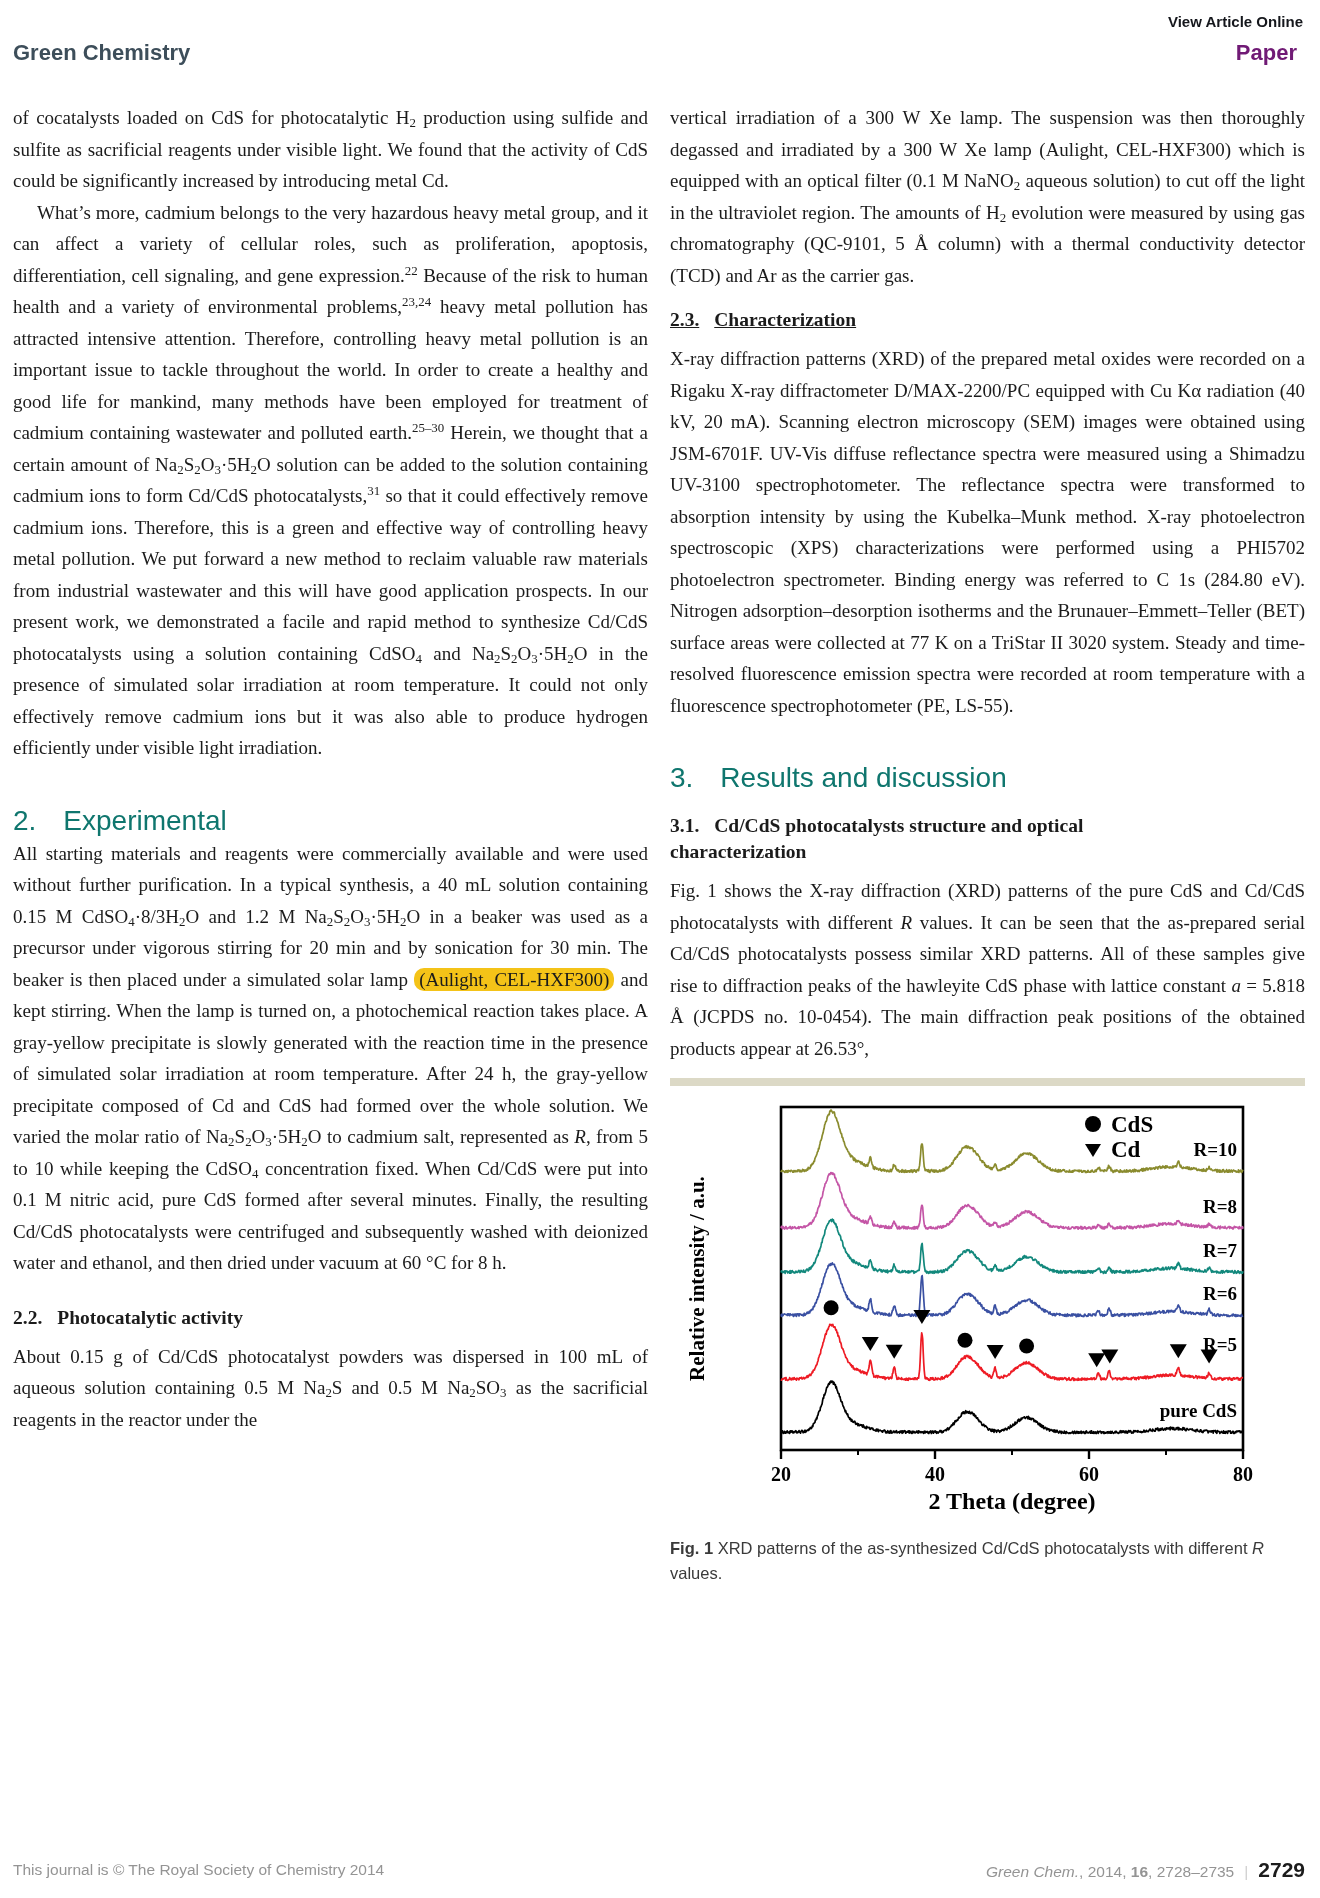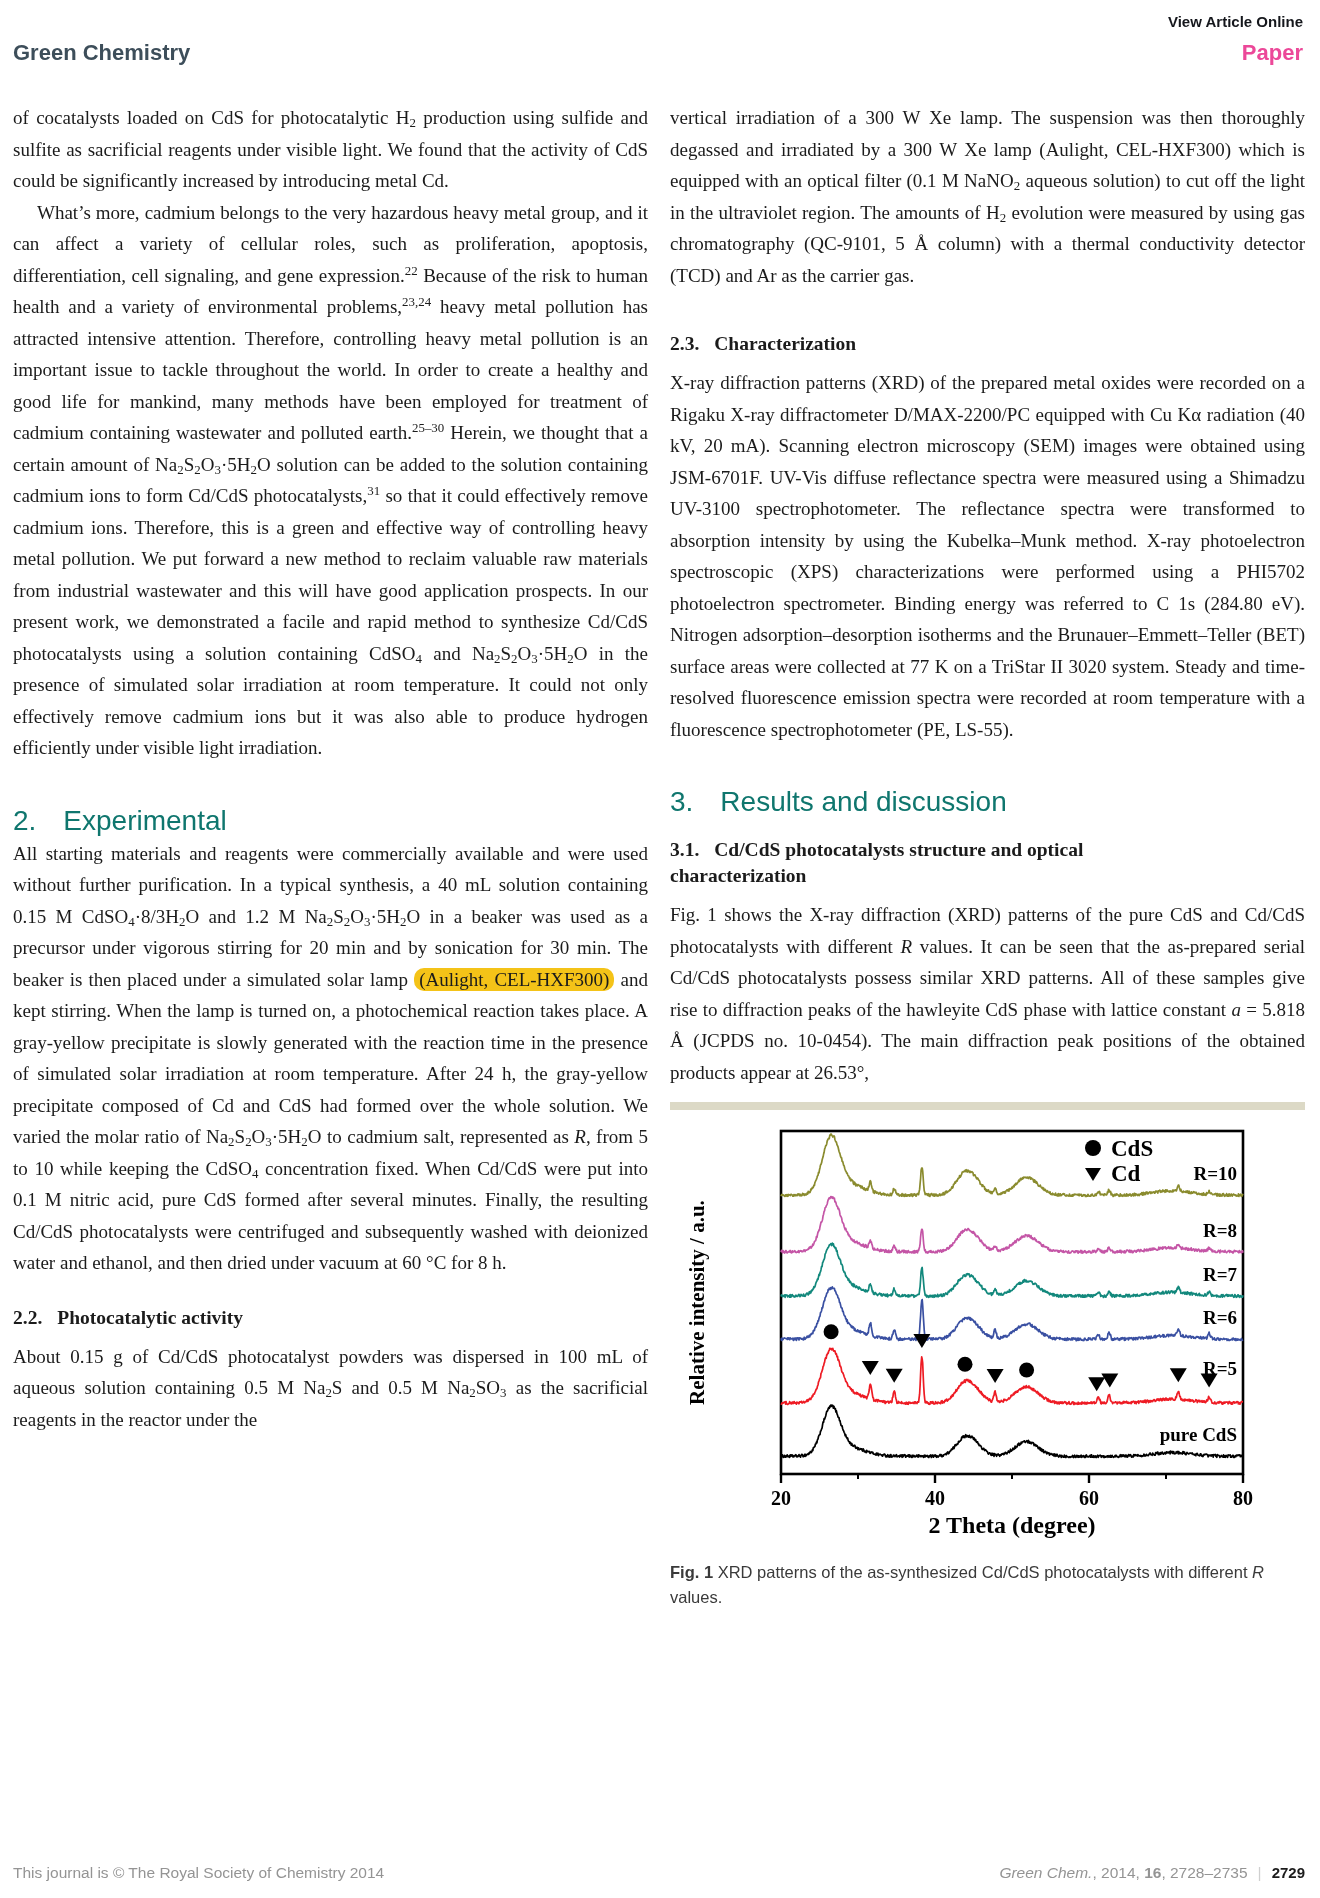--- a/index.html
+++ b/index.html
@@ -3,21 +3,21 @@
 <meta charset="utf-8">
 <style>
   html,body{margin:0;padding:0;background:#fff;}
   body{width:1320px;height:1898px;overflow:hidden;position:relative;
        font-family:"Liberation Serif",serif;color:#1b1b1b;}
   .page{padding:0 15px 0 13px;position:relative;height:100%;box-sizing:border-box;}
   
   .header{position:relative;height:102px;}
   .vao{position:absolute;top:13px;right:2px;font:700 15px "Liberation Sans",sans-serif;color:#15171c;text-decoration:none;}
   .journal{position:absolute;top:40px;left:0;font:700 22px "Liberation Sans",sans-serif;color:#3d4e5a;}
-  .ptype{position:absolute;top:40px;right:2px;font:700 22px "Liberation Sans",sans-serif;color:#ec4899;margin-left:24px;}
+  .ptype{position:absolute;top:40px;right:8px;font:700 22px "Liberation Sans",sans-serif;color:#701a75;margin-left:24px;}
   
   .columns{display:flex;gap:22px;}
   .col{width:635px;}
   p.body{font-size:19px;line-height:31.5px;text-align:justify;margin:0;}
   p.indent{text-indent:24px;}
   sub,sup{line-height:0;font-size:68%;}
   sup{vertical-align:super;}
   sub{vertical-align:-0.25em;}
   .rt-i{font-style:italic;}
   .rt-b{font-weight:700;}
@@ -30,21 +30,21 @@
   
   .figsep{height:8px;background:#dcd9c6;margin-top:14px;}
   figure{margin:8px 0 0 0;}
   .caption{font:16.5px/25px "Liberation Sans",sans-serif;color:#3a3a3a;margin-top:8px;text-align:left;}
   #xrd-chart text{font-family:"Liberation Serif",serif;}
   
   .footer{position:absolute;bottom:16px;left:13px;right:15px;display:flex;
           justify-content:space-between;align-items:center;
           font:15.5px "Liberation Sans",sans-serif;color:#949494;}
   .f-right .sep{color:#cfcfcf;margin:0 10px;}
-  .f-right .pnum{color:#1c1c1c;font-weight:700;font-size:15px;}
+  .f-right .pnum{color:#1c1c1c;font-weight:700;font-size:21px;}
 </style>
 </head>
 <body>
 
 <div class="page">
 
   <div class="header">
     <a class="vao" href="#">View Article Online</a>
     <div class="journal">Green Chemistry</div>
     <div class="ptype">Paper</div>
@@ -64,21 +64,21 @@
 
       <h3 style="margin-top:26px;">
         <span class="h3num">2.2.</span><span><span>Photocatalytic activity</span></span>
       </h3>
       <p class="body after-h"><span>About 0.15 g of Cd/CdS photocatalyst powders was dispersed in 100 mL of aqueous solution containing 0.5 M Na</span><sub>2</sub><span>S and 0.5 M Na</span><sub>2</sub><span>SO</span><sub>3</sub><span> as the sacrificial reagents in the reactor under the</span></p>
     </div>
 
     <div class="col">
       <p class="body"><span>vertical irradiation of a 300 W Xe lamp. The suspension was then thoroughly degassed and irradiated by a 300 W Xe lamp (Aulight, CEL-HXF300) which is equipped with an optical filter (0.1 M NaNO</span><sub>2</sub><span> aqueous solution) to cut off the light in the ultraviolet region. The amounts of H</span><sub>2</sub><span> evolution were measured by using gas chromatography (QC-9101, 5 Å column) with a thermal conductivity detector (TCD) and Ar as the carrier gas.</span></p>
 
-      <h3 style="margin-top:40px;">
+      <h3 style="margin-top:16px;text-decoration:underline;">
         <span class="h3num">2.3.</span><span><span>Characterization</span></span>
       </h3>
       <p class="body after-h"><span>X-ray diffraction patterns (XRD) of the prepared metal oxides were recorded on a Rigaku X-ray diffractometer D/MAX-2200/PC equipped with Cu Kα radiation (40 kV, 20 mA). Scanning electron microscopy (SEM) images were obtained using JSM-6701F. UV-Vis diffuse reflectance spectra were measured using a Shimadzu UV-3100 spectrophotometer. The reflectance spectra were transformed to absorption intensity by using the Kubelka–Munk method. X-ray photoelectron spectroscopic (XPS) characterizations were performed using a PHI5702 photoelectron spectrometer. Binding energy was referred to C 1s (284.80 eV). Nitrogen adsorption–desorption isotherms and the Brunauer–Emmett–Teller (BET) surface areas were collected at 77 K on a TriStar II 3020 system. Steady and time-resolved fluorescence emission spectra were recorded at room temperature with a fluorescence spectrophotometer (PE, LS-55).</span></p>
 
       <h2>
         <span class="h2num">3.</span><span>Results and discussion</span>
       </h2>
 
       <h3>
         <span class="h3num">3.1.</span><span><span>Cd/CdS photocatalysts structure and optical</span><br><span>characterization</span></span>

